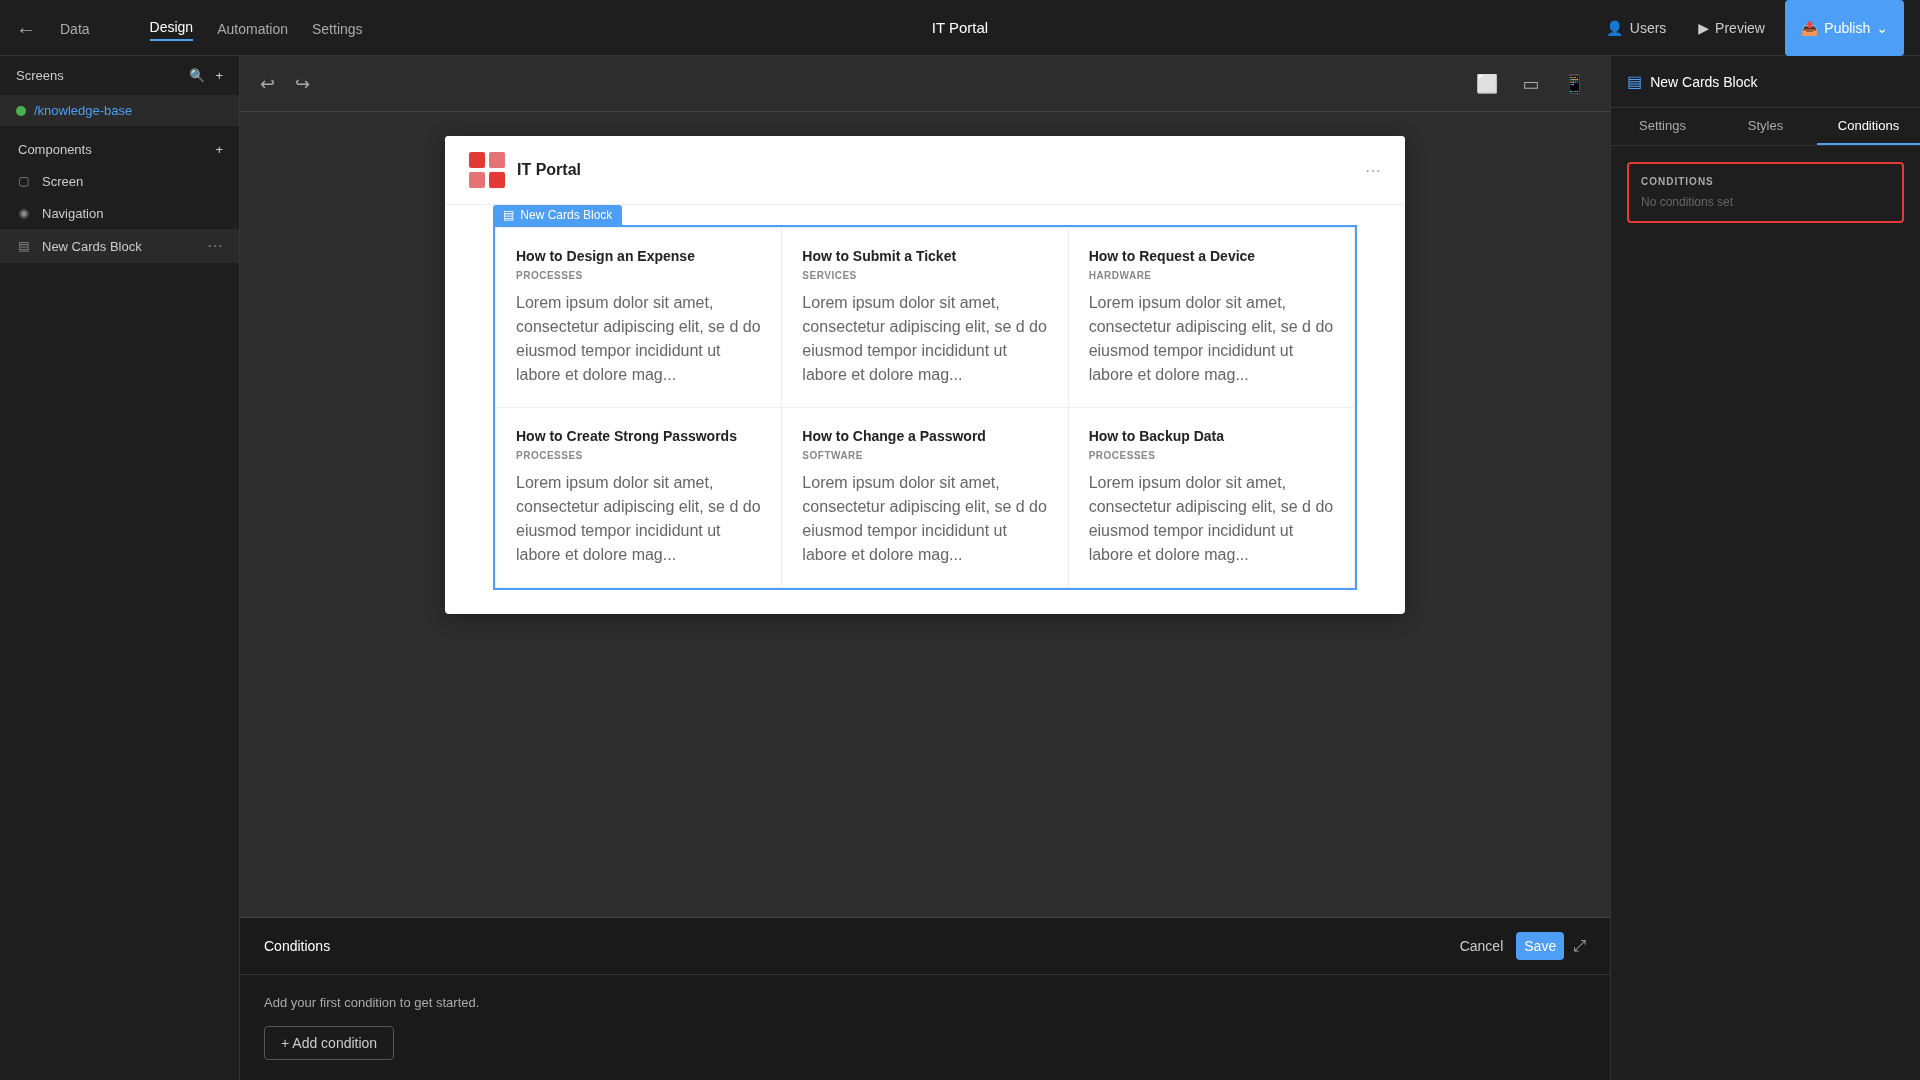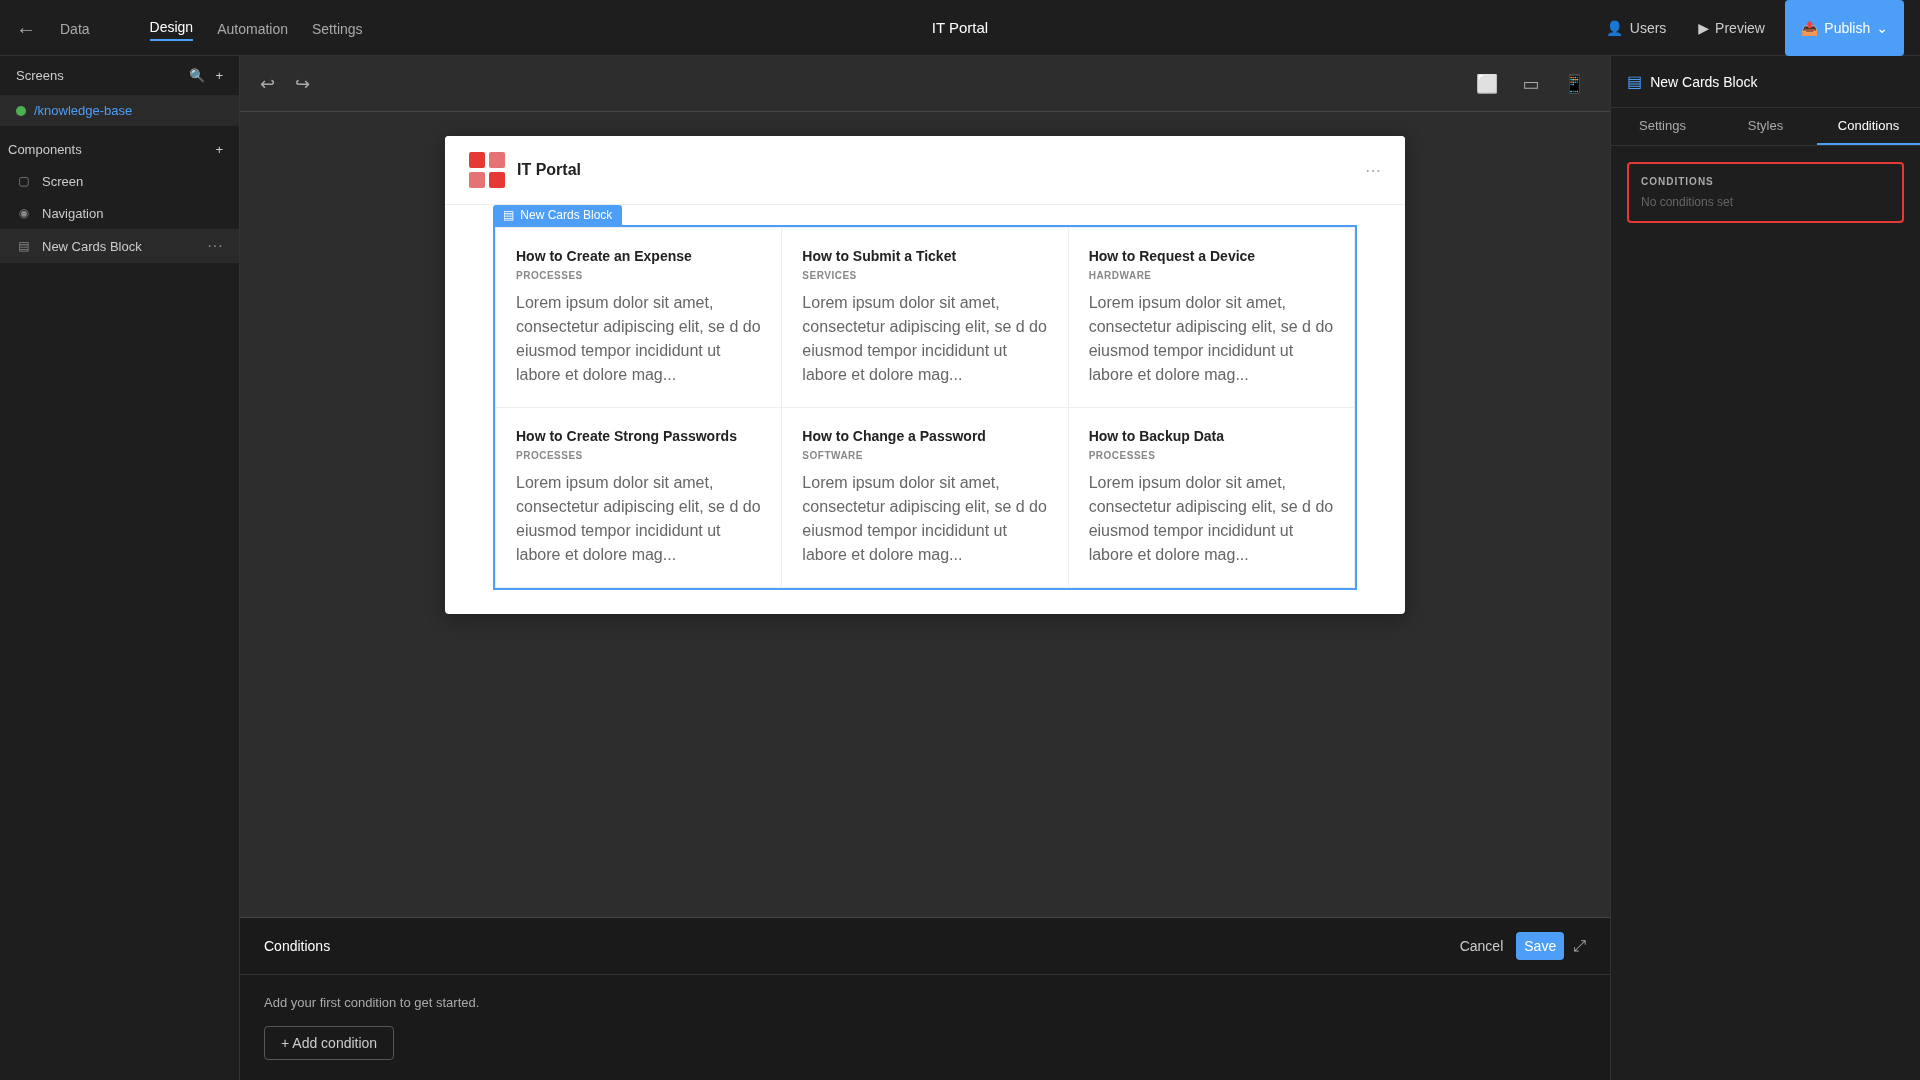--- a/index.html
+++ b/index.html
@@ -112,21 +112,21 @@
     .screen-dot {
       width: 10px;
       height: 10px;
       background: #4CAF50;
       border-radius: 50%;
     }
     .components-header {
       display: flex;
       align-items: center;
       justify-content: space-between;
-      padding: 16px 16px 8px 8px;
+      padding: 16px 16px 8px 18px;
       font-size: 13px;
       color: #ccc;
     }
     .component-item {
       display: flex;
       align-items: center;
       gap: 10px;
       padding: 8px 16px;
       font-size: 13px;
       color: #ccc;
@@ -580,21 +580,21 @@
               <div class="cards-block-label">
                 <span>▤</span>
                 <span>New Cards Block</span>
               </div>
             </div>
 
             <div style="padding: 0 24px 24px 24px;">
               <div class="cards-block-wrapper">
                 <div class="cards-grid" id="cards-grid">
                 <div class="card-item">
-      <div class="card-title">How to Create an Expense</div>
+      <div class="card-title">How to Design an Expense</div>
       <div class="card-category">PROCESSES</div>
       <div class="card-desc">Lorem ipsum dolor sit amet, consectetur adipiscing elit, se d do eiusmod tempor incididunt ut labore et dolore mag...</div>
     </div>
                     <div class="card-item">
       <div class="card-title">How to Submit a Ticket</div>
       <div class="card-category">SERVICES</div>
       <div class="card-desc">Lorem ipsum dolor sit amet, consectetur adipiscing elit, se d do eiusmod tempor incididunt ut labore et dolore mag...</div>
     </div>
                     <div class="card-item">
       <div class="card-title">How to Request a Device</div>

